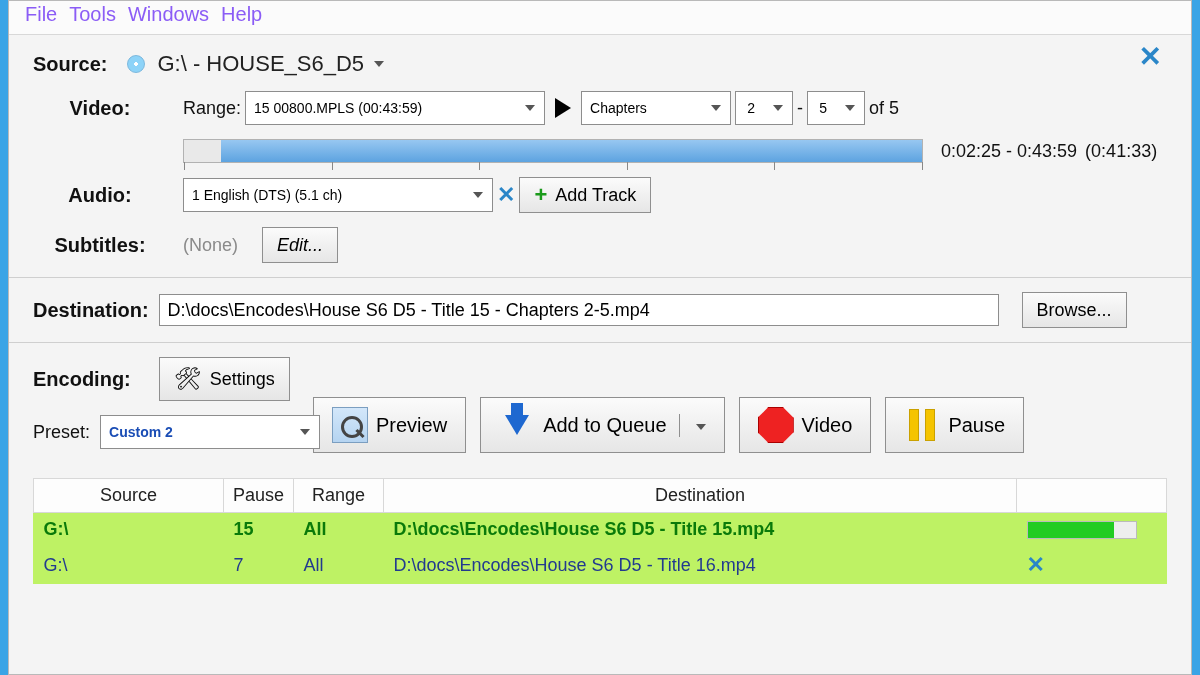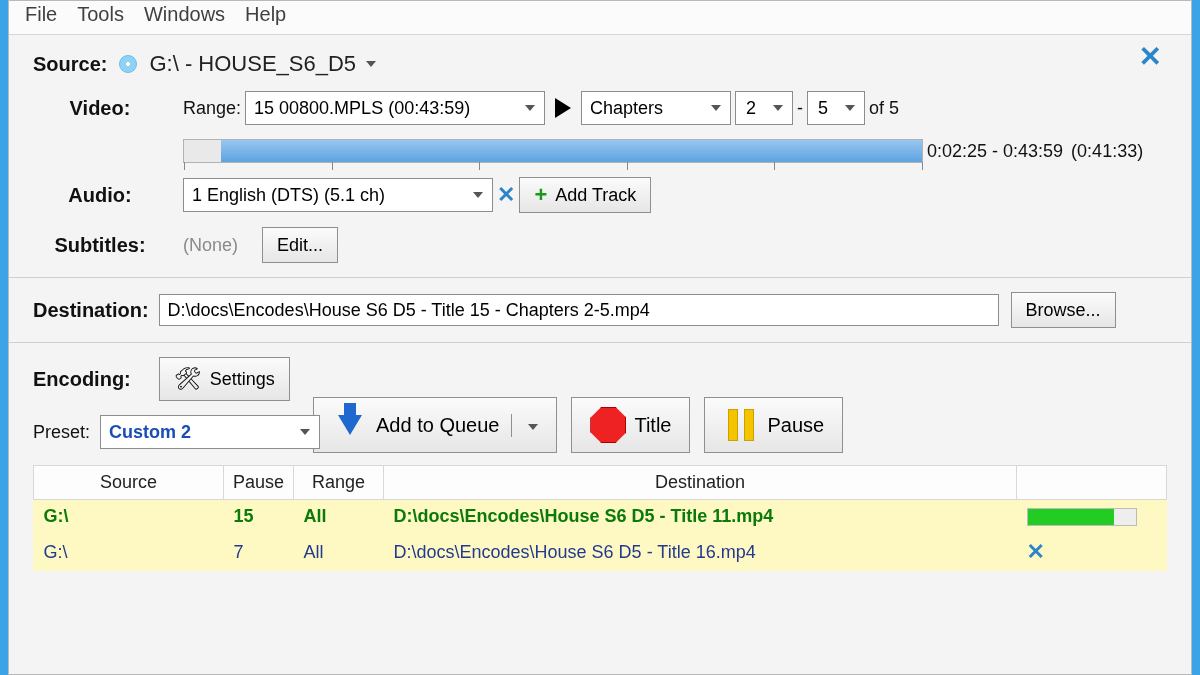--- a/index.html
+++ b/index.html
@@ -1,33 +1,33 @@
 <!DOCTYPE html>
 <html><head>
 <meta charset="utf-8">
 <style>
   * { box-sizing: border-box; }
   html, body { margin: 0; padding: 0; font-family: "Segoe UI", Tahoma, Arial, sans-serif; font-size: 18px; color: #111; }
   body { background: #3aa4e6; width: 1200px; height: 675px; overflow: hidden; }
   .window { background: #f4f4f4; margin: 0 8px 8px 8px; height: 675px; border: 1px solid #b9b9b9; }
-  .menubar { display: flex; gap: 20px; padding: 2px 16px 8px 16px; font-size: 20px; color: #404040; background: #fbfbfb; border-bottom: 1px solid #d8d8d8; }
+  .menubar { display: flex; gap: 12px; padding: 2px 16px 8px 16px; font-size: 20px; color: #8b5cf6; background: #fbfbfb; border-bottom: 1px solid #d8d8d8; }
   .menubar span { cursor: default; }
 
   .content { padding: 16px 24px 8px 24px; }
   .row { display: flex; align-items: center; margin-bottom: 14px; }
   .label-col { width: 150px; text-align: center; padding-right: 16px; font-weight: bold; font-size: 20px; }
   .subrow { display: flex; align-items: center; gap: 4px; flex: 1; }
 
   .src-title { font-size: 22px; color: #222; }
   .disc-icon { display: inline-block; width: 18px; height: 18px; border-radius: 50%; background: radial-gradient(circle, #fff 0 15%, #8dd3f8 18% 70%, #7fc2e4 72% 100%); border: 1px solid #7ab8de; margin-right: 8px; vertical-align: -2px; }
   .caret { display:inline-block; width:0; height:0; border-left:5px solid transparent; border-right:5px solid transparent; border-top:6px solid #555; margin-left:6px; vertical-align: 2px; }
 
   .close-x { position: absolute; right: 38px; top: 40px; font-size: 28px; color: #2a86c8; cursor: pointer; font-weight: bold; }
 
-  select, .combo { height: 34px; background: #fff; border: 1px solid #8d8d8d; font-size: 18px; padding: 0 30px 0 8px; appearance: none; position: relative; }
+  select, .combo { height: 34px; background: #fff; border: 1px solid #8d8d8d; font-size: 14px; padding: 0 30px 0 8px; appearance: none; position: relative; }
   .combo-wrap { position: relative; display: inline-block; }
   .combo-wrap::after { content: ""; position: absolute; right: 10px; top: 50%; margin-top: -3px; width:0; height:0; border-left:5px solid transparent; border-right:5px solid transparent; border-top:6px solid #555; pointer-events:none; }
   .combo-wrap.small .combo { width: 58px; text-align: center; padding-left:4px; }
 
   .play-tri { display:inline-block; width:0; height:0; border-top:10px solid transparent; border-bottom:10px solid transparent; border-left:16px solid #000; margin: 0 6px; }
 
   .timeline { position: relative; height: 24px; background: #e9e9e9; border: 1px solid #b2b2b2; width: 740px; }
   .timeline-fill { position: absolute; top:0; bottom:0; background: linear-gradient(#97c7f1, #5da3e0); }
   .timeline-ticks { position:absolute; top:100%; left:0; right:0; height:10px; }
   .tick { position:absolute; width:1px; height:8px; background:#888; top:0; }
@@ -40,21 +40,21 @@
   .text-input { height: 32px; border: 1px solid #8d8d8d; background:#fff; font-size: 18px; padding: 0 8px; width: 840px; }
   .wrench { font-size: 22px; }
 
   .hr { border-top: 1px solid #cfcfcf; margin: 14px -24px; }
 
   .toolbar { display: flex; gap: 14px; align-items: center; margin-left: 280px; margin-top: -52px; }
 
   .preset-wrap { display:flex; align-items:center; gap:10px; margin-top: 14px; }
   .preset-combo { color:#1a4db5; font-weight:bold; width: 220px; }
 
-  .tbl { width: 100%; margin-top: 12px; border-collapse: collapse; font-size: 18px; background:#fef9c3; }
+  .tbl { width: 100%; margin-top: 25px; border-collapse: collapse; font-size: 18px; background:#bef264; }
   .tbl th { text-align: center; font-weight: normal; color:#222; padding: 6px 8px; border: 1px solid #d8d8d8; background: #fdfdfd; }
   .tbl td { padding: 6px 10px; }
   .queuerow.green td { color: #0a7a0a; font-weight: bold; }
   .queuerow.blue td { color: #223a8f; }
   .progbar { width: 110px; height: 18px; background: #eee; border: 1px solid #bbb; position: relative; }
   .progbar-fill { position:absolute; top:0; bottom:0; left:0; background:#22cc22; }
 
   
   .ic { display:inline-flex; align-items:center; justify-content:center; width:36px; height:36px; }
   .ic-preview { background: linear-gradient(#d3e7fa, #b5d4f1); border:1px solid #7b9ec0; position: relative; }
@@ -76,21 +76,21 @@
     <span>Tools</span>
     <span>Windows</span>
     <span>Help</span>
   </div>
 
   <span class="close-x">✕</span>
 
   <div class="content">
 
     <div class="row">
-      <div class="label-col" style="text-align:left; width:auto; padding-right:12px;">Source:</div>
+      <div class="label-col" style="text-align:left; width:auto; padding-right:20px;">Source:</div>
       <div class="subrow">
         <span class="disc-icon"></span>
         <span class="src-title">G:\ - HOUSE_S6_D5</span>
         <span class="caret"></span>
       </div>
     </div>
 
     <div class="row">
       <div class="label-col">Video:</div>
       <div class="subrow">
@@ -112,79 +112,83 @@
           <div class="timeline-fill" id="tlfill" style="left: 5%; right: 0%;"></div>
           <div class="timeline-ticks">
             <span class="tick" style="left:0%"></span>
               <span class="tick" style="left:20%"></span>
               <span class="tick" style="left:40%"></span>
               <span class="tick" style="left:60%"></span>
               <span class="tick" style="left:80%"></span>
               <span class="tick" style="left:100%"></span>
           </div>
         </div>
-        <span style="text-align:right;">0:02:25 - 0:43:59</span>
+        <span style="margin-left:14px;text-align:right;">0:02:25 - 0:43:59</span>
         <span style="margin-left:4px;">(0:41:33)</span>
       </div>
     </div>
 
     <div class="row">
       <div class="label-col">Audio:</div>
       <div class="subrow">
         <span class="combo-wrap"><input class="combo" style="width: 310px;" value="1 English (DTS) (5.1 ch)"></span>
         <span class="x-blue">✕</span>
         <button class="btn">
             <span class="plus">+</span>
             <span>Add Track</span>
           </button>
       </div>
     </div>
 
     <div class="row">
       <div class="label-col">Subtitles:</div>
       <div class="subrow">
         <span style="color:#8a8a8a;">(None)</span>
-        <button class="btn" style="margin-left:20px;">Edit...</button>
+        <button class="btn" style="margin-left:20px;font-style:italic;">Edit...</button>
       </div>
     </div>
 
     <div class="hr"></div>
 
     <div class="row">
       <div class="label-col" style="text-align:center; width:auto; padding-right:10px;">Destination:</div>
       <input class="text-input" value="D:\docs\Encodes\House S6 D5 - Title 15 - Chapters 2-5.mp4" style="">
-      <button class="btn" style="margin-left:12px;">Browse...</button>
+      <button class="btn" style="margin-left:23px;">Browse...</button>
     </div>
 
     <div class="hr"></div>
 
     <div class="row" style="margin-bottom:6px;gap:8px;">
       <div class="label-col" style="text-align:left; width:auto; padding-right:20px;">Encoding:</div>
       <button class="btn" style="height:44px;">
           <span class="wrench">🛠</span>
           <span>Settings</span>
         </button>
     </div>
 
     <div class="preset-wrap">
       <span>Preset:</span>
       <span class="combo-wrap"><input class="combo preset-combo" value="Custom 2" style=""></span>
     </div>
 
     <div class="toolbar">
+      <button class="btn big">
+          <span class="ic ic-preview"></span>
+          <span>Preview</span>
+        </button>
       <button class="btn big">
         <span class="ic">
             <span class="ic-arrow-down"></span>
           </span>
         <span>Add to Queue</span>
         <span class="split-caret"><span class="caret"></span></span>
       </button>
       <button class="btn big">
           <span class="ic ic-stop"></span>
-          <span>Title</span>
+          <span>Video</span>
         </button>
       <button class="btn big">
           <span class="ic ic-pause">
             <span></span>
             <span></span>
           </span>
           <span>Pause</span>
         </button>
     </div>
 
@@ -196,21 +200,21 @@
           <th style="width:90px;">Range</th>
           <th>Destination</th>
           <th style="width:150px;"></th>
         </tr>
       </thead>
       <tbody id="queue-body">
           <tr class="queuerow green">
             <td>G:\</td>
             <td>15</td>
             <td>All</td>
-            <td>D:\docs\Encodes\House S6 D5 - Title 11.mp4</td>
+            <td>D:\docs\Encodes\House S6 D5 - Title 15.mp4</td>
             <td style="color:#111; font-weight:normal;">
               <div class="progbar">
                 <div class="progbar-fill" style="width:80%"></div>
               </div>
             </td>
           </tr>
           <tr class="queuerow blue">
             <td>G:\</td>
             <td>7</td>
             <td>All</td>

